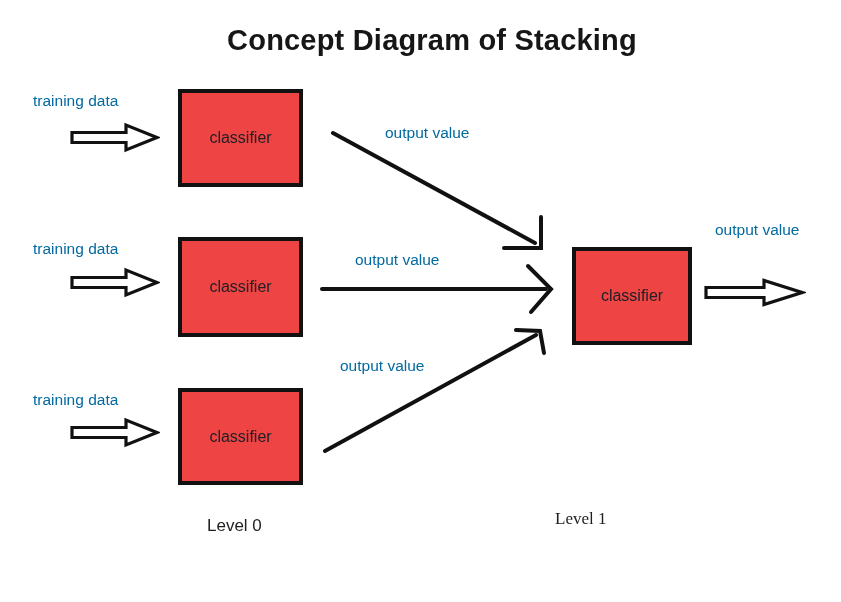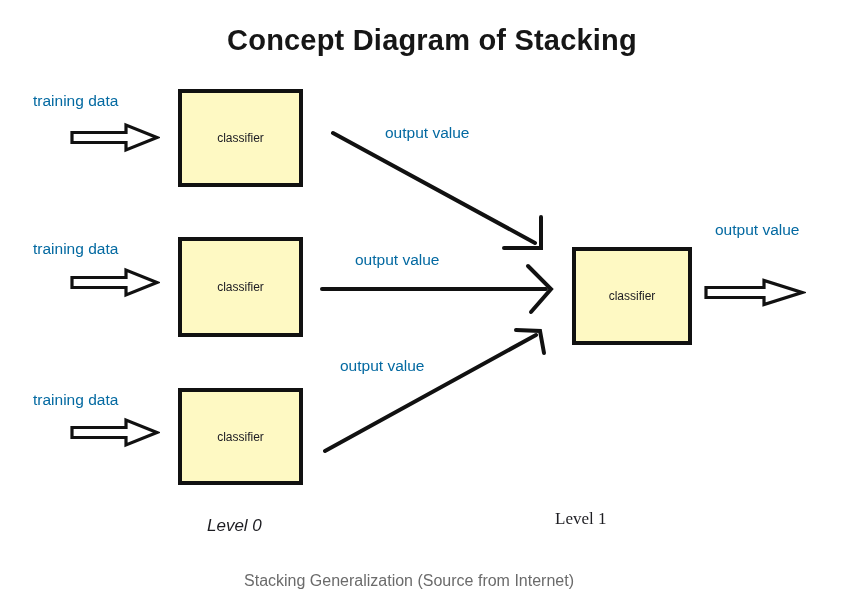--- a/index.html
+++ b/index.html
@@ -23,25 +23,25 @@
     transform: translateX(-50%);
     font-size: 29px;
     font-weight: 700;
     color: #161616;
     white-space: nowrap;
     letter-spacing: 0.2px;
   }
 
   .box {
     border: 4px solid #111111;
-    background: #fef9c3;
+    background: #ef4444;
     display: flex;
     align-items: center;
     justify-content: center;
-    font-size: 12px;
+    font-size: 16px;
     color: #202026;
   }
   .box-l0-1 { left: 178px; top:  89px; width: 125px; height:  98px; }
   .box-l0-2 { left: 178px; top: 237px; width: 125px; height: 100px; }
   .box-l0-3 { left: 178px; top: 388px; width: 125px; height:  97px; }
   .box-l1   { left: 572px; top: 247px; width: 120px; height:  98px; }
 
   .small-label {
     font-size: 15.5px;
     color: #0369a1;
@@ -54,21 +54,21 @@
   .ov-1 { left: 385px; top: 124px; }
   .ov-2 { left: 355px; top: 251px; }
   .ov-3 { left: 340px; top: 357px; }
   .ov-4 { left: 715px; top: 221px; }
 
   .level-label {
     font-size: 17px;
     color: #1d1d22;
     white-space: nowrap;
   }
-  .lvl0 { left: 207px; top: 516px; font-style: italic; }
+  .lvl0 { left: 207px; top: 516px; }
   .lvl1 { left: 555px; top: 509px; font-family: Liberation Serif, serif; }
 
   .caption {
     left: 409px;
     top: 572px;
     transform: translateX(-50%);
     font-size: 16px;
     color: #6b6b6b;
     white-space: nowrap;
   }
@@ -136,15 +136,14 @@
     <span>classifier</span>
   </div>
   <div class="abs small-label ov-4">output value</div>
   <svg class="block-arrow-svg ba-out" width="102" height="31" viewBox="0 0 102 31">
     <path d="M2,10.5 H60 V3.5 L98,15.5 L60,27.5 V20.5 H2 Z" fill="#ffffff" stroke="#111111" stroke-width="3.2"></path>
   </svg>
 
   <div class="abs level-label lvl0">Level 0</div>
   <div class="abs level-label lvl1">Level 1</div>
 
-  <div class="abs caption">Stacking Generalization (Source from Internet)</div>
 
 </div>
 
 </body></html>

